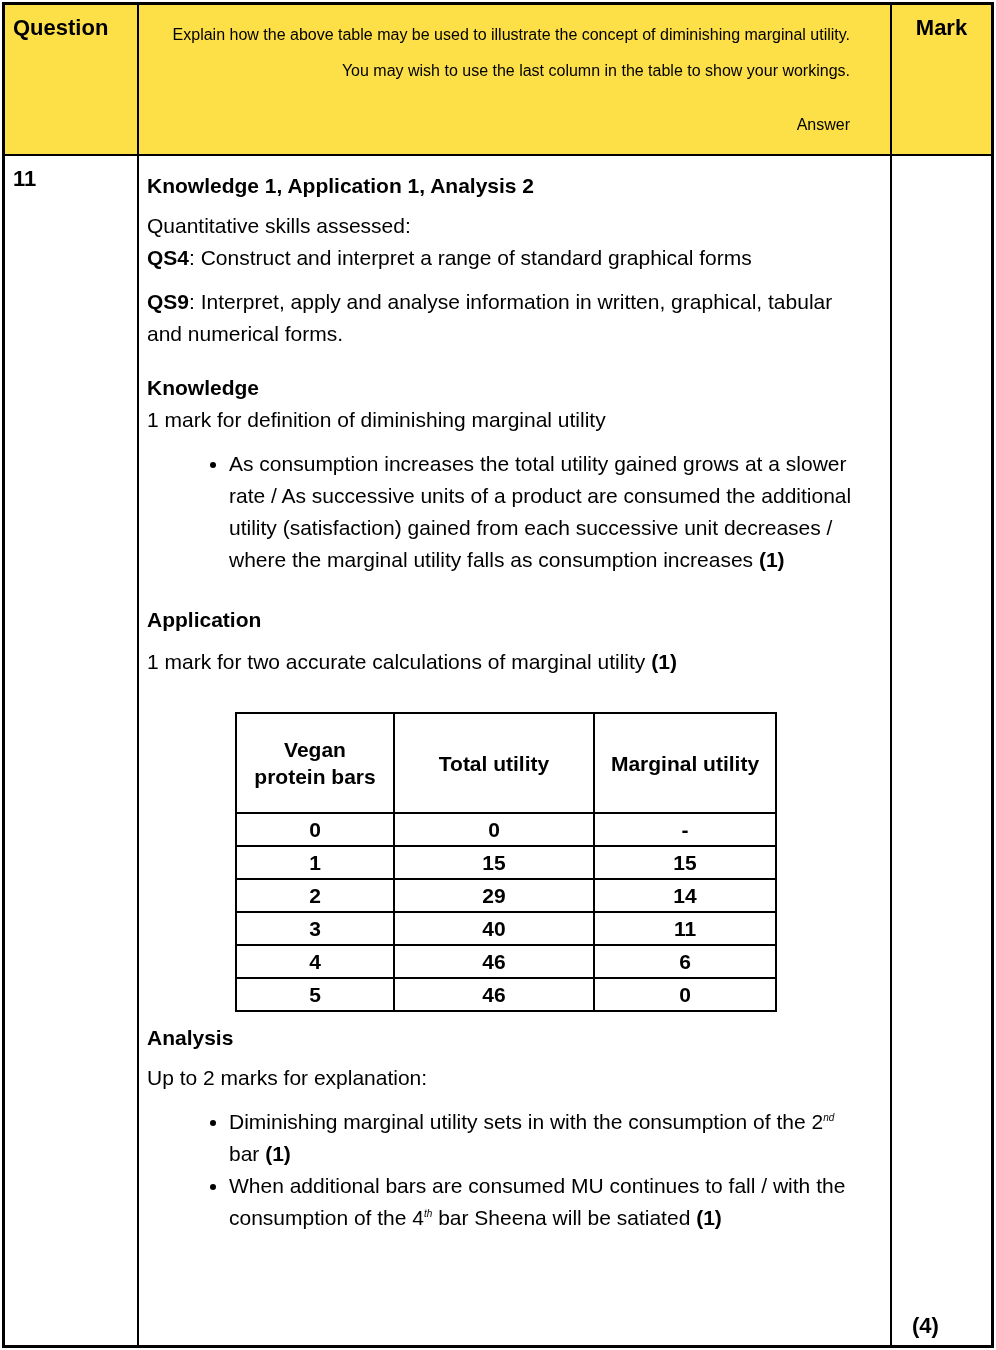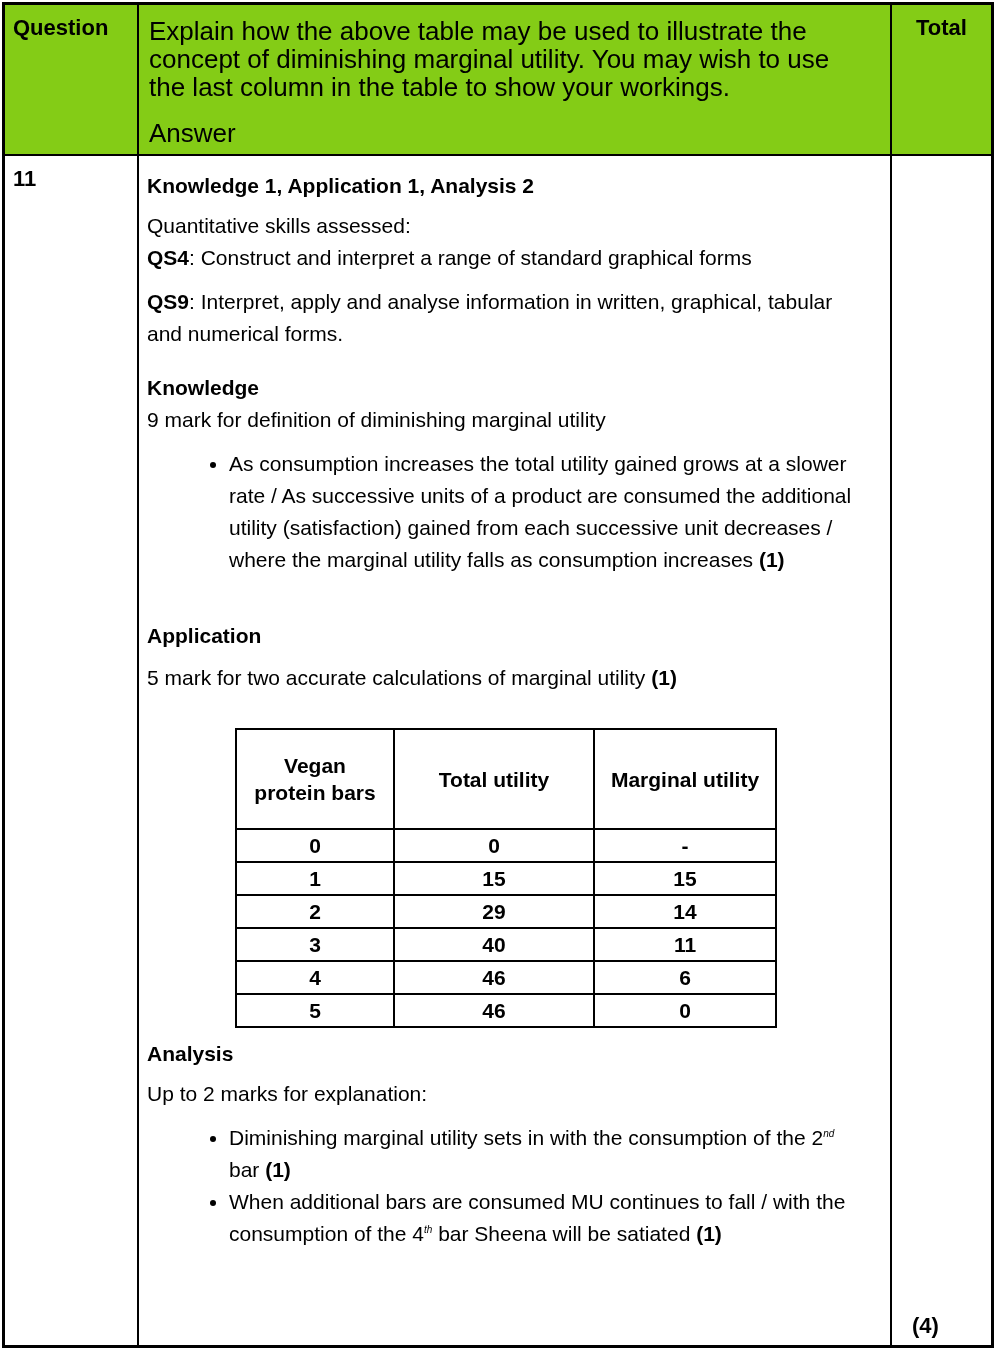--- a/index.html
+++ b/index.html
@@ -5,81 +5,81 @@
   * { margin:0; padding:0; box-sizing:border-box; }
   html,body { width:996px; height:1350px; background:#fff; color:#000;
               font-family:"Liberation Sans", sans-serif; }
   .doc { position:absolute; top:2px; left:2px; width:992px; height:1346px;
          border:3px solid #000; display:grid; grid-template-rows:151px 1fr; }
   .row { display:grid; grid-template-columns:134px 753px 1fr; min-height:0; }
   .head-row { border-bottom:2px solid #000; }
   .cell { overflow:hidden; position:relative; }
   .c1, .c2 { border-right:2px solid #000; }
   .label-cell { padding:10px 6px 0 8px; font-weight:bold; font-size:22px; }
-  .head-c2 { padding:12px 40px 8px 10px; font-size:26px; line-height:28px; }
+  .head-c2 { padding:12px 40px 8px 10px; font-size:16px; line-height:36px;text-align:right; }
   .answer-label { font-weight:normal; margin-top:18px; }
   .mark-head { padding-top:10px; font-weight:bold; font-size:22px; text-align:center; }
   .content { padding:14px 18px 4px 8px; font-size:21px; line-height:32px; }
   .bh { font-weight:bold; }
   .mt8  { margin-top:8px; }
   .mt10 { margin-top:10px; }
   .mt12 { margin-top:12px; }
   .mt22 { margin-top:22px; }
-  .mt28 { margin-top:44px; }
+  .mt28 { margin-top:28px; }
   ul.points { margin:12px; padding-left:70px; list-style:disc; }
   ul.points li { padding-left:0; }
   sup { font-size:10px; line-height:0;font-style:italic; }
   table.utility { border-collapse:collapse; margin:34px 0 10px 88px; }
   table.utility th, table.utility td {
       border:2px solid #000; font-weight:bold; text-align:center;
       font-size:21px; vertical-align:middle; }
   table.utility th { height:100px; line-height:27px; padding:0 14px; }
   .colA { width:158px; } .colB { width:200px; } .colC { width:182px; }
   table.utility td { height:33px; line-height:24px; }
   .mark-cell .total-mark { position:absolute; bottom:6px; left:20px;
       font-weight:bold; font-size:22px; }
 </style>
 </head>
 <body>
 
 <div class="doc">
 
-  <div class="row head-row" style="background:#84cc16;">
+  <div class="row head-row" style="background:#fde047;">
     <div class="cell c1 label-cell">
       <span>Question</span>
     </div>
     <div class="cell c2 head-c2">
       <div>Explain how the above table may be used to illustrate the concept of diminishing marginal utility. You may wish to use the last column in the table to show your workings.</div>
       <div class="answer-label">Answer</div>
     </div>
     <div class="cell mark-head">
-      <span>Total</span>
+      <span>Mark</span>
     </div>
   </div>
 
   <div class="row">
     <div class="cell c1 label-cell">
       <span>11</span>
     </div>
 
     <div class="cell c2 content">
       <p class="bh">Knowledge 1, Application 1, Analysis 2</p>
 
       <p class="mt8">Quantitative skills assessed:</p>
       <p><span class="bh">QS4</span><span>: Construct and interpret a range of standard graphical forms</span></p>
       <p class="mt12"><span class="bh">QS9</span><span>: Interpret, apply and analyse information in written, graphical, tabular and numerical forms.</span></p>
 
       <p class="bh mt22">Knowledge</p>
-      <p>9 mark for definition of diminishing marginal utility</p>
+      <p>1 mark for definition of diminishing marginal utility</p>
       <ul class="points">
         <li><span>As consumption increases the total utility gained grows at a slower rate / As successive units of a product are consumed the additional utility (satisfaction) gained from each successive unit decreases / where the marginal utility falls as consumption increases </span><span class="bh">(1)</span></li>
       </ul>
 
       <p class="bh mt28">Application</p>
-      <p class="mt10"><span>5 mark for two accurate calculations of marginal utility </span><span class="bh">(1)</span></p>
+      <p class="mt10"><span>1 mark for two accurate calculations of marginal utility </span><span class="bh">(1)</span></p>
 
       <table class="utility">
         <thead>
           <tr>
             <th class="colA">Vegan protein bars</th>
             <th class="colB">Total utility</th>
             <th class="colC">Marginal utility</th>
           </tr>
         </thead>
         <tbody>

